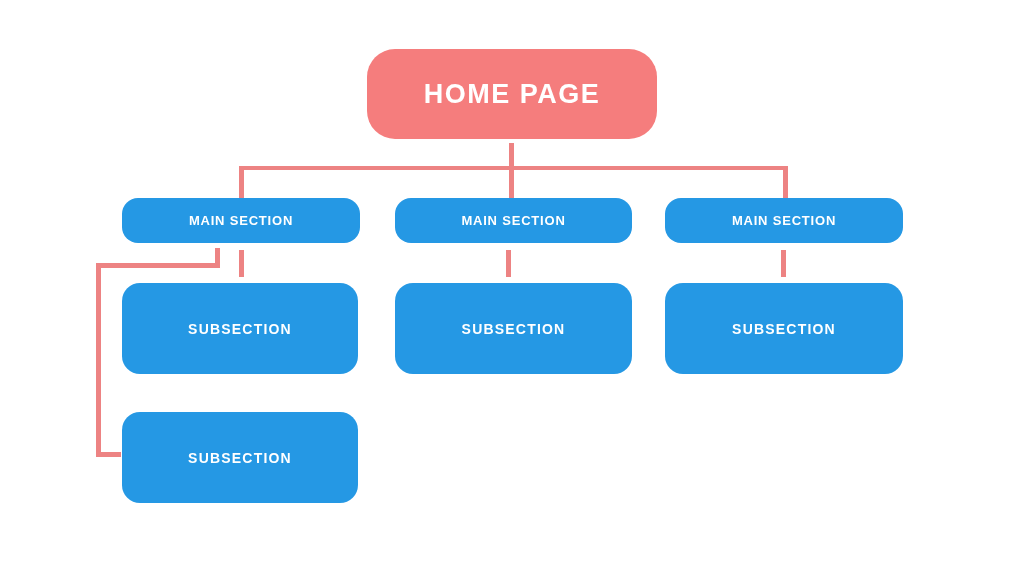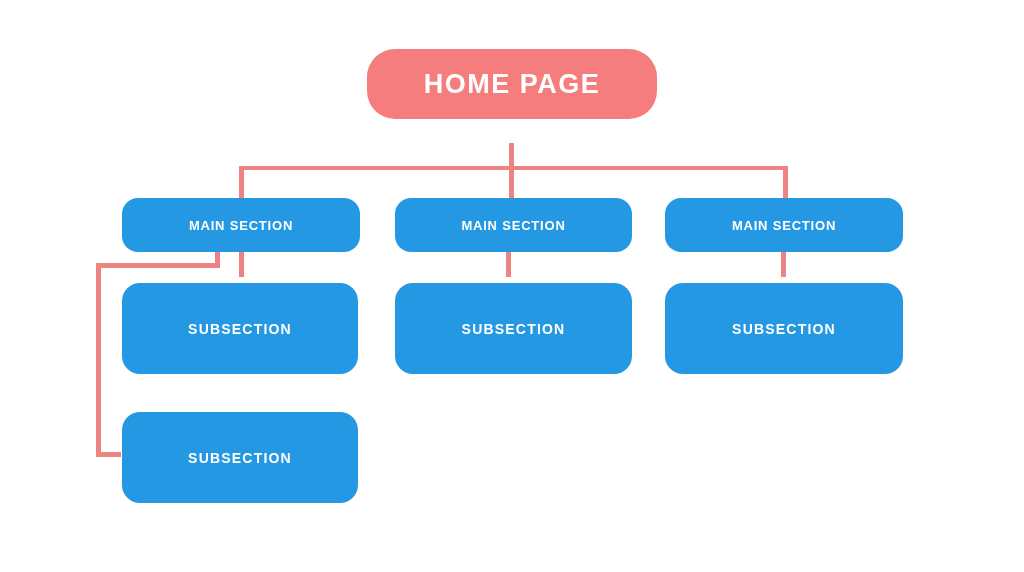--- a/index.html
+++ b/index.html
@@ -24,26 +24,26 @@
     position:absolute;
     display:flex;align-items:center;justify-content:center;
     color:var(--text);
     font-weight:bold;
     text-align:center;
     user-select:none;
   }
   .node.coral{background:var(--coral);}
   .node.blue{background:var(--blue);}
   .node-home{
-    left:367px;top:49px;width:290px;height:70px;
+    left:367px;top:49px;width:290px;height:90px;
     border-radius:28px;
     font-size:27px;letter-spacing:1.5px;
   }
   .node-main{
-    top:198px;height:54px;
+    top:198px;height:45px;
     border-radius:16px;
     font-size:13px;letter-spacing:0.8px;
   }
   .node-main-1{left:122px;width:238px;}
   .node-main-2{left:395px;width:237px;}
   .node-main-3{left:665px;width:238px;}
   .node-sub{
     height:91px;
     border-radius:18px;
     font-size:14px;letter-spacing:1.2px;

